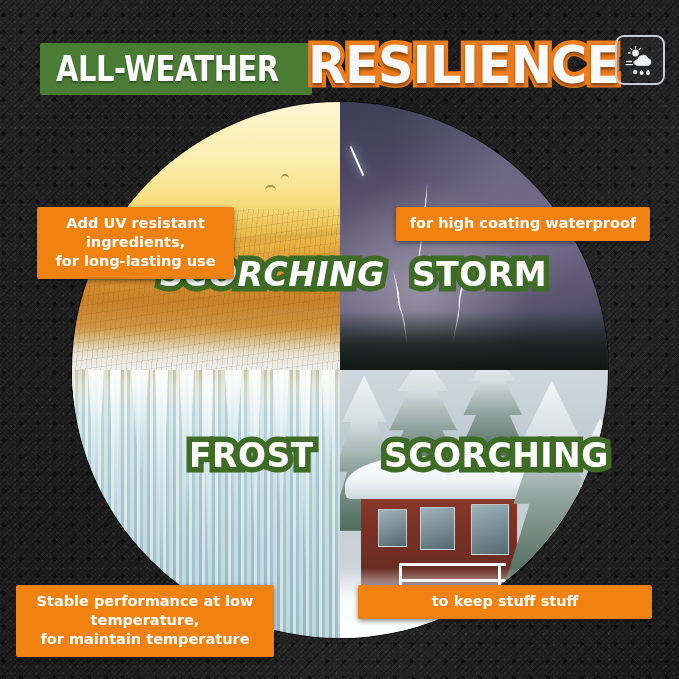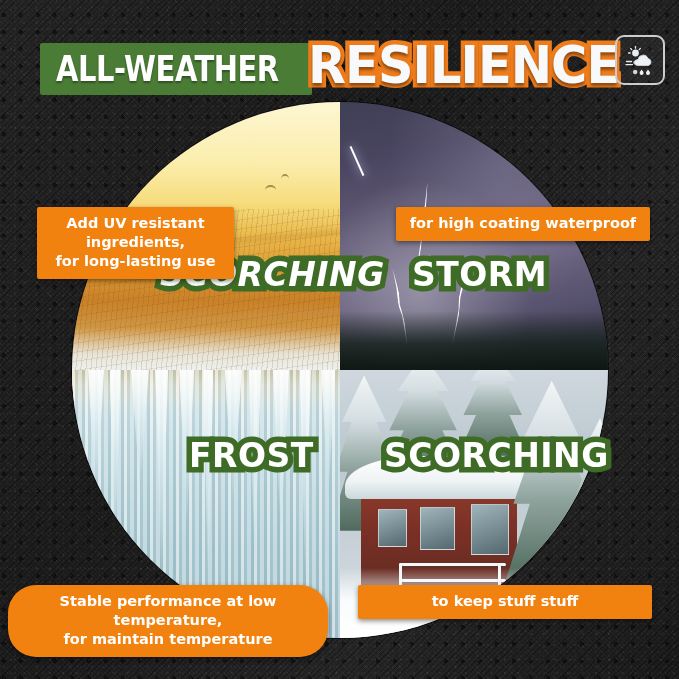--- a/index.html
+++ b/index.html
@@ -238,21 +238,21 @@
     font-weight:600;
     line-height:1.32;
     text-align:center;
     padding:7px 10px 8px;
     border-radius:2px;
     box-shadow:0 2px 5px rgba(0,0,0,.45);
     margin-top:25px;
   }
   .c-tl{ left:37px;  top:182px; width:197px; }
   .c-tr{ left:396px; top:182px; width:254px; }
-  .c-bl{ left:8px;  top:560px; width:320px;border-radius:28px; }
+  .c-bl{ left:16px;  top:560px; width:258px; }
   .c-br{ left:358px; top:560px; width:294px; }
 </style>
 </head>
 <body>
 
 <div class="poster">
 
   <div class="header">
     <div class="title-green">
       <span>ALL-WEATHER</span>

